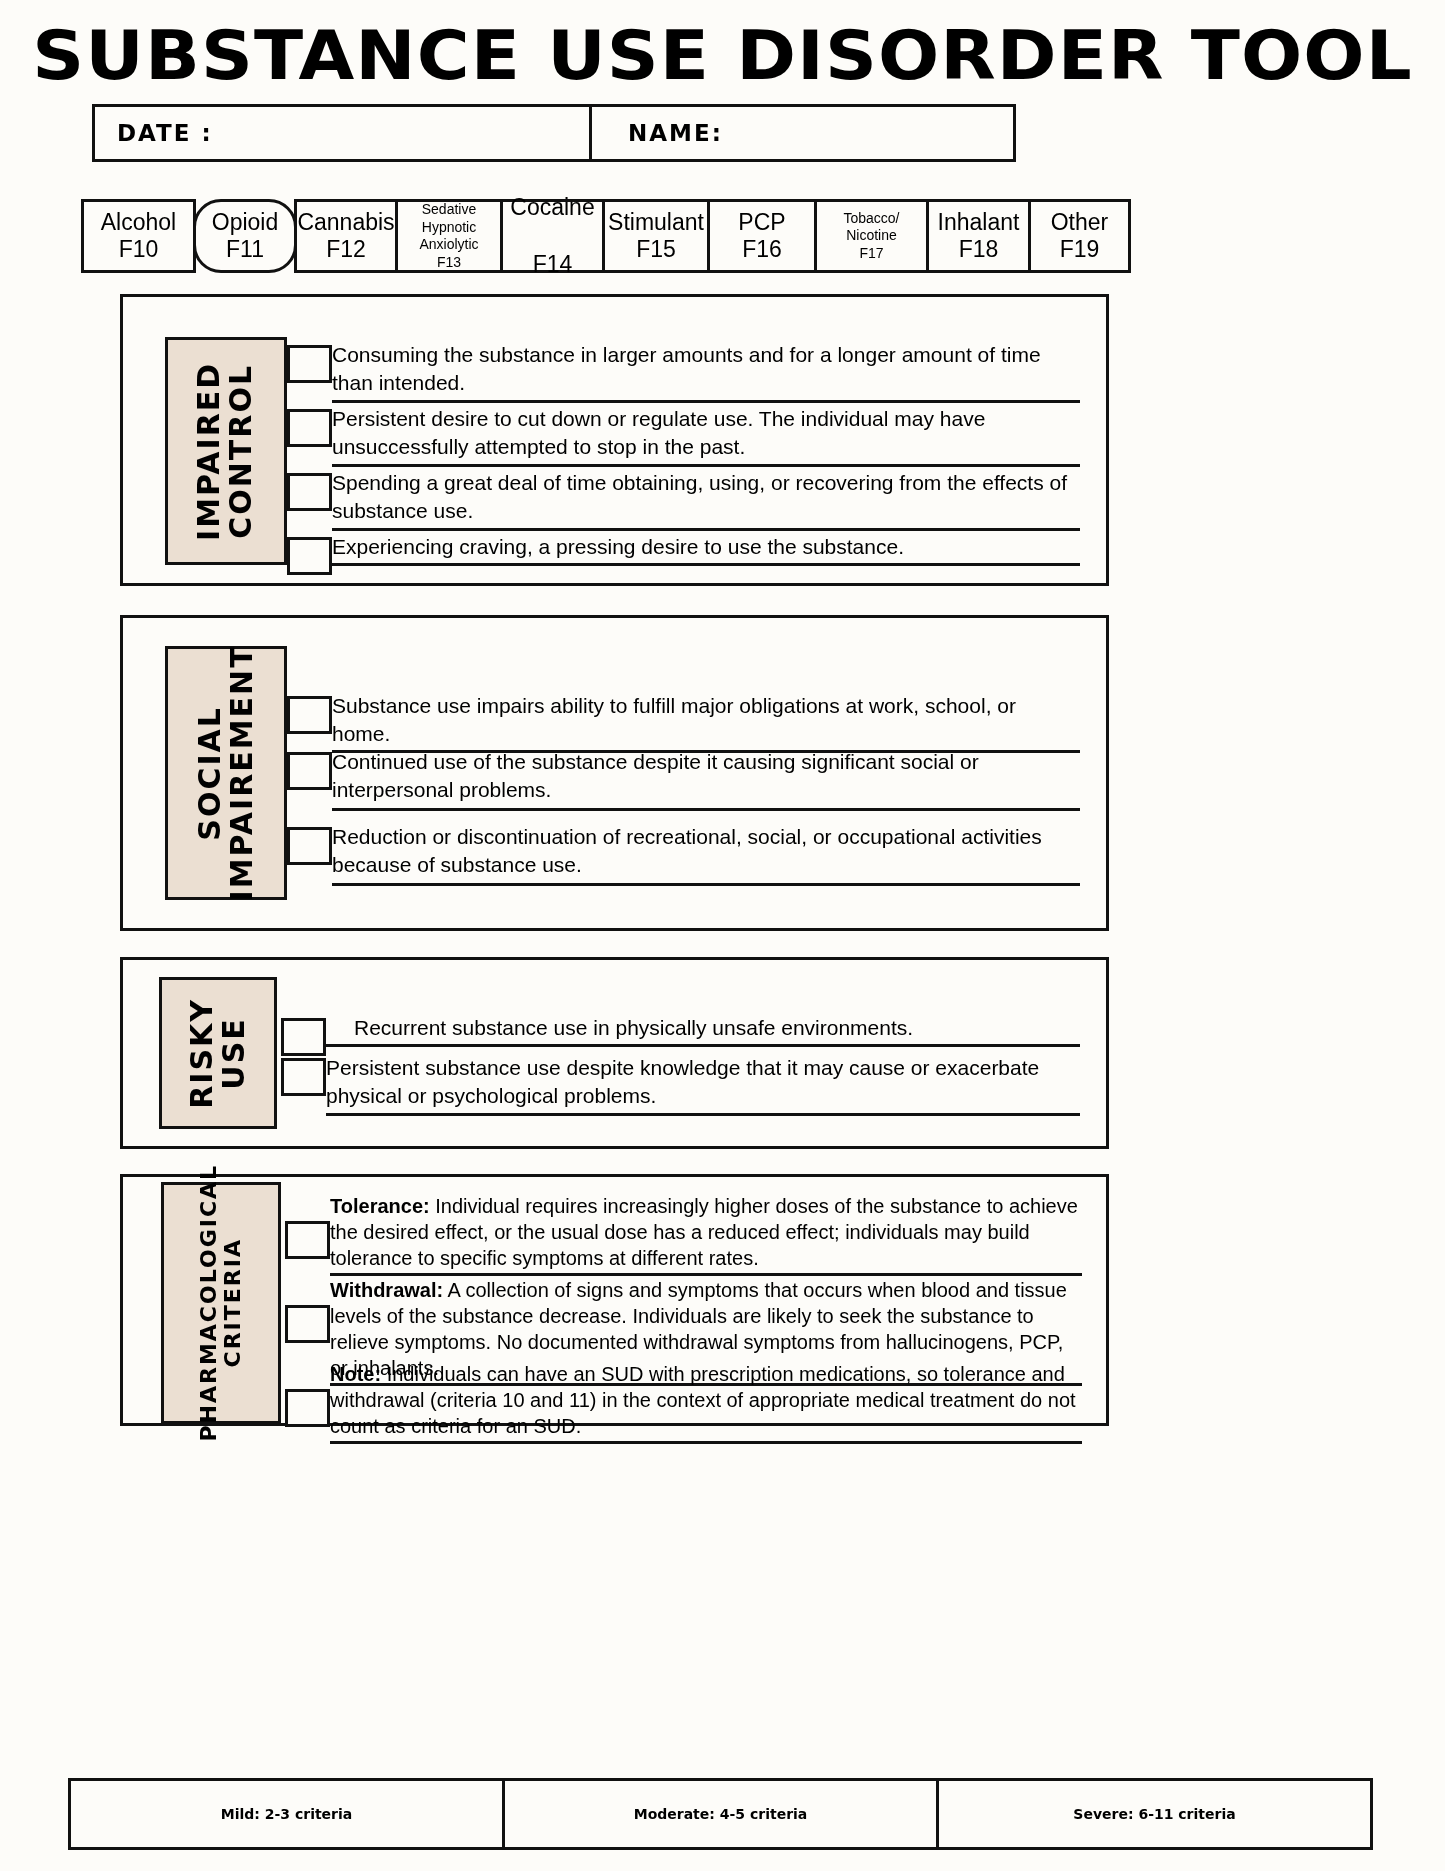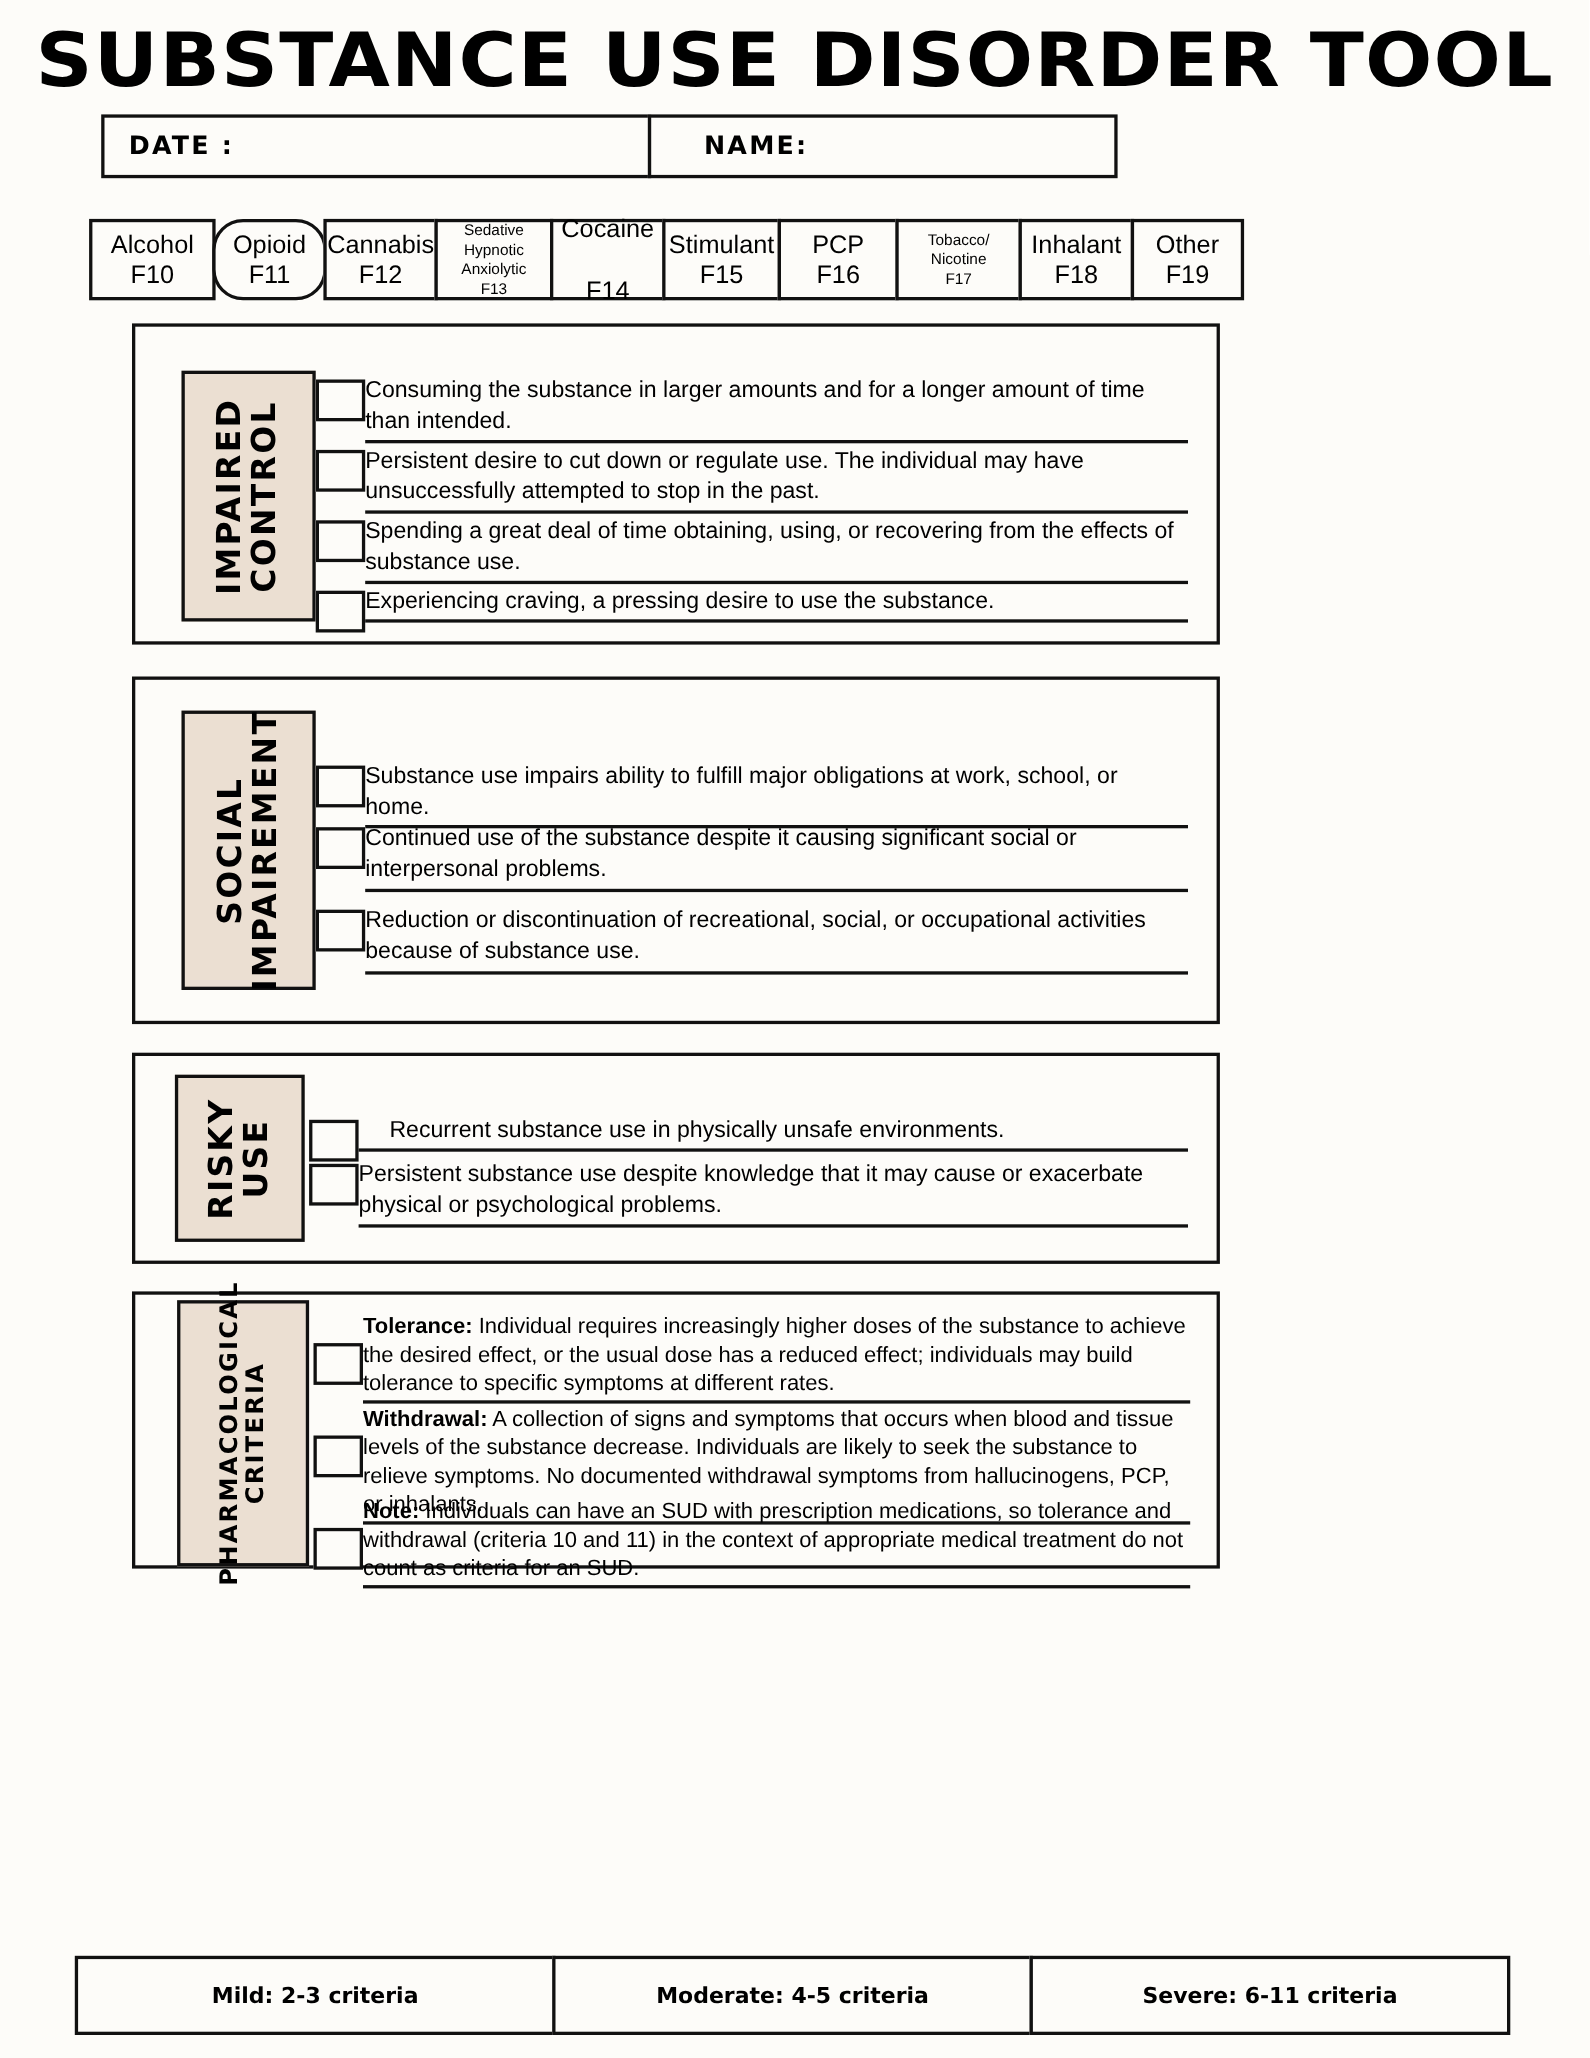--- a/index.html
+++ b/index.html
@@ -56,21 +56,21 @@
     display: flex;
     align-items: center;
     padding-left: 22px;
     font-family: "DejaVu Sans", sans-serif;
     font-weight: 700;
     font-size: 23px;
     letter-spacing: 2px;
     background: #FDFCF9;
   }
   .idcell.date { width: 500px; }
-  .idcell.name { width: 427px; margin-left: -3px; padding-left: 48px; }
+  .idcell.name { width: 427px; margin-left: -3px; padding-left: 36px; }
 
   
   .substances {
     position: absolute;
     left: 81px;
     top: 199px;
     width: 1083px;
     height: 74px;
     display: flex;
     box-sizing: border-box;
@@ -175,21 +175,21 @@
   .sevcell {
     border: 3px solid #111;
     margin-left: -3px;
     box-sizing: border-box;
     flex: 1 1 0;
     display: flex;
     align-items: center;
     justify-content: center;
     font-family: "DejaVu Sans", sans-serif;
     font-weight: 700;
-    font-size: 20px;
+    font-size: 14px;
     background: #FDFCF9;
   }
   .sevcell:first-child { margin-left: 0; }
 </style>
 </head>
 <body>
 
 <div class="page">
 
   <div class="title">SUBSTANCE USE DISORDER TOOL</div>

